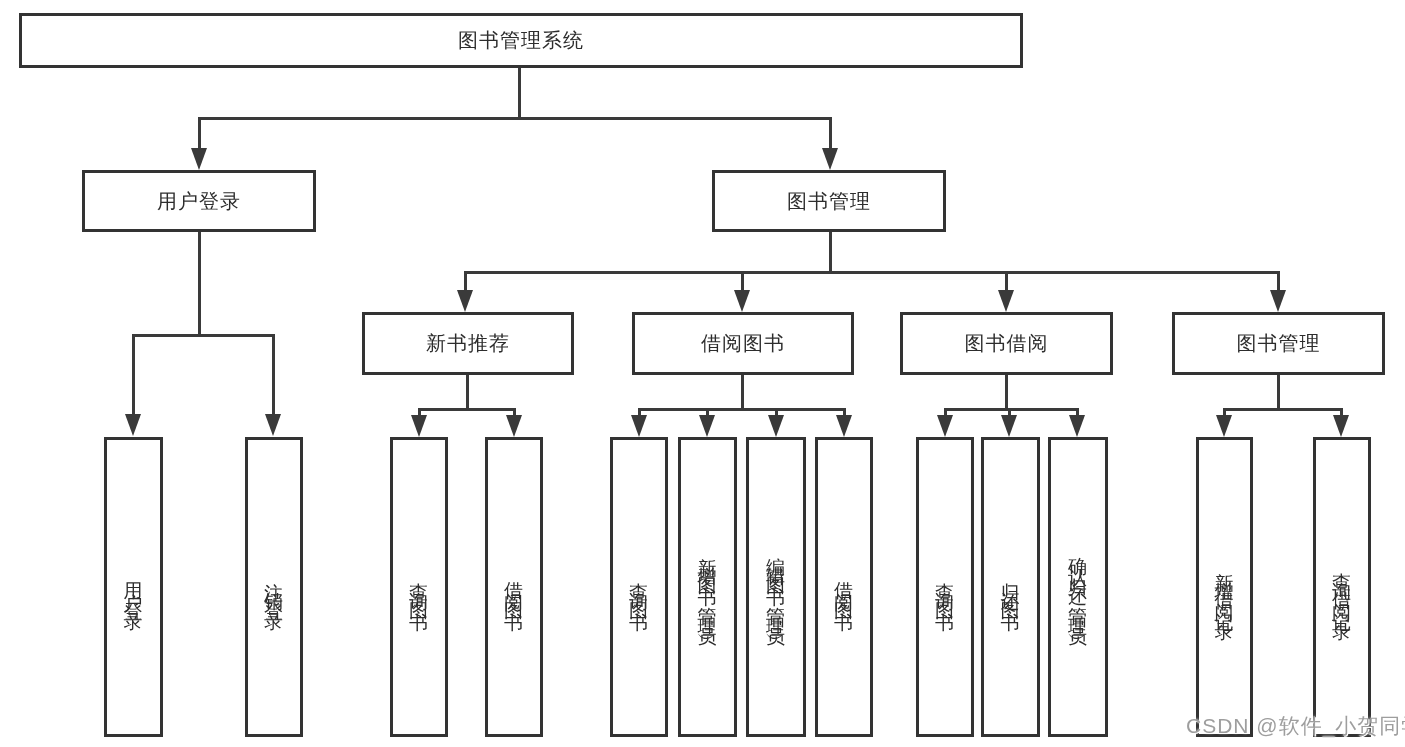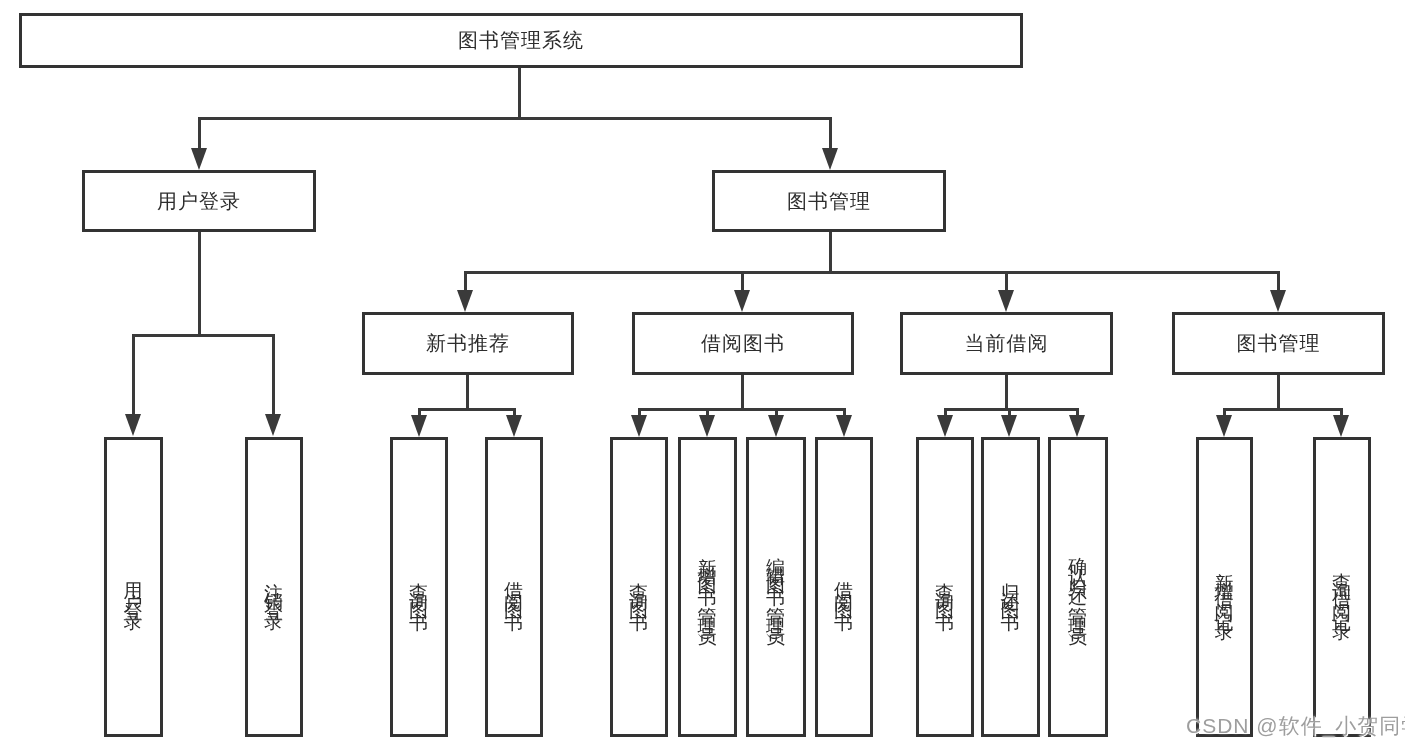--- a/index.html
+++ b/index.html
@@ -48,21 +48,21 @@
 
   <div class="box" style="left:362px; top:312px; width:212px; height:63px;">
     <span class="hlabel">新书推荐</span>
   </div>
 
   <div class="box" style="left:632px; top:312px; width:222px; height:63px;">
     <span class="hlabel">借阅图书</span>
   </div>
 
   <div class="box" style="left:900px; top:312px; width:213px; height:63px;">
-    <span class="hlabel">当前借阅</span>
+    <span class="hlabel">图书借阅</span>
   </div>
 
   <div class="box" style="left:1172px; top:312px; width:213px; height:63px;">
     <span class="hlabel">图书管理</span>
   </div>
 
   <div class="box" style="left:104px; top:437px; width:59px; height:300px;">
     <span class="vlabel">用户登录</span>
   </div>
   <div class="box" style="left:245px; top:437px; width:58px; height:300px;">

